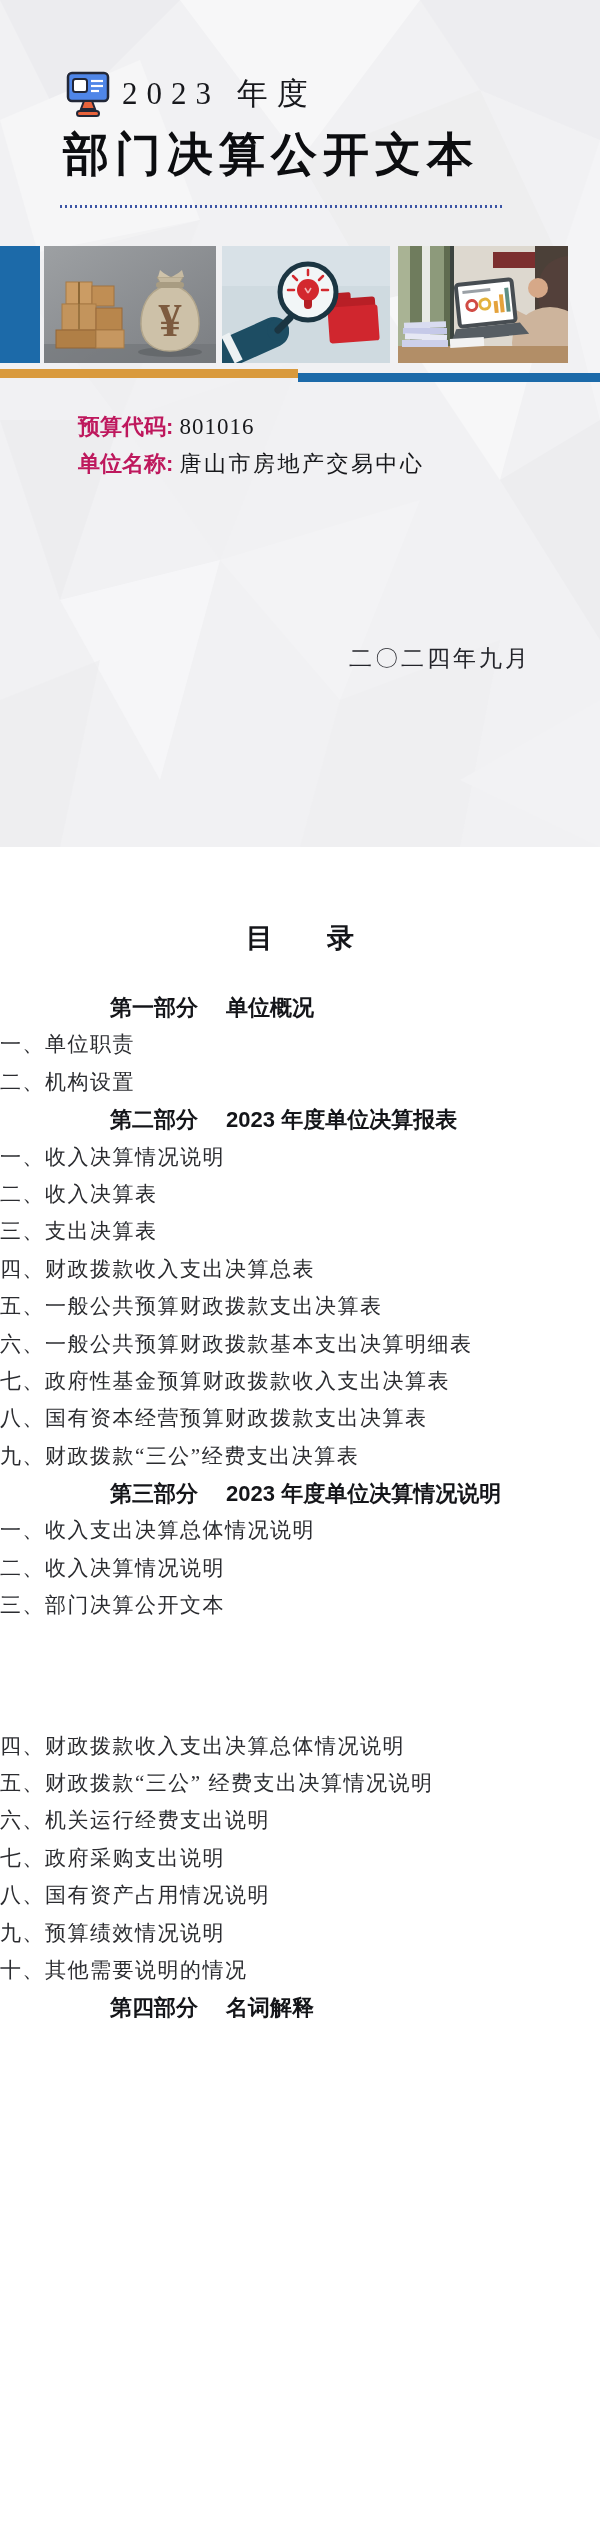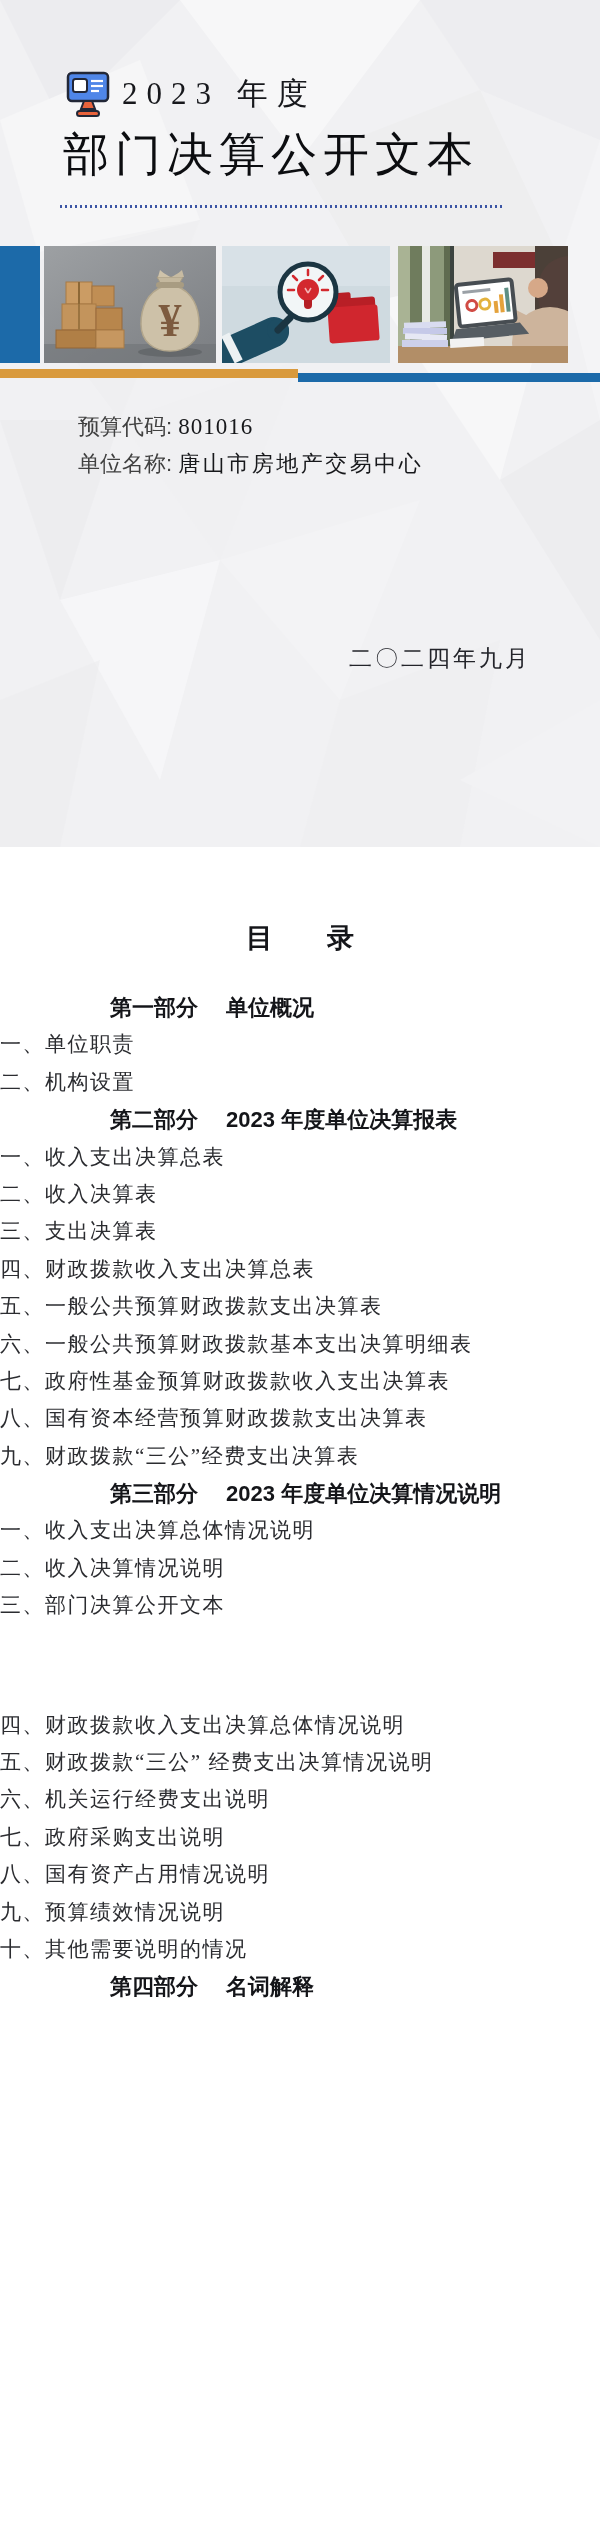--- a/index.html
+++ b/index.html
@@ -5,50 +5,50 @@
   html,body{margin:0;padding:0;background:#ffffff;}
   .page{position:relative;width:600px;height:2544px;background:#ffffff;overflow:hidden;
         font-family:"Liberation Sans",sans-serif;}
   
   .cover{position:absolute;left:0;top:0;width:600px;height:847px;background:#f1f1f3;}
   .cover-bg{position:absolute;left:0;top:0;}
   .year-row{position:absolute;left:66px;top:70px;height:48px;display:flex;align-items:center;}
   .monitor-icon{width:44px;height:48px;margin-right:12px;}
   .year-label{font-family:"Liberation Serif","DejaVu Serif",serif;font-size:31px;color:#17181c;
               letter-spacing:9px;white-space:pre;}
-  .cover-title{position:absolute;left:63px;top:124px;font-size:46px;font-weight:normal;color:#0c0d10;
+  .cover-title{position:absolute;left:63px;top:124px;font-size:46px;font-weight:bold;color:#0c0d10;
                letter-spacing:6px;white-space:pre;}
   .dotted-line{position:absolute;left:60px;top:205px;width:442px;height:3px;
                background:repeating-linear-gradient(90deg,#3b55a5 0 2px,transparent 2px 5px);}
   .photo-band{position:absolute;left:0;top:246px;width:600px;height:117px;}
   .photo-blue-block{position:absolute;left:0;top:0;width:40px;height:117px;background:#1c6aa9;}
   .photo{position:absolute;top:0;height:117px;overflow:hidden;}
   .photo svg{display:block;}
   .bar-orange{position:absolute;left:0;top:369px;width:298px;height:9px;background:#d99a3d;}
   .bar-blue{position:absolute;left:298px;top:373px;width:302px;height:9px;background:#1c6aa9;}
   .info-line{position:absolute;left:78px;white-space:pre;}
-  .info-label{font-size:22px;font-weight:normal;color:#404040;}
+  .info-label{font-size:22px;font-weight:bold;color:#be185d;}
   .info-value{font-family:"Liberation Serif","DejaVu Serif",serif;font-size:23px;color:#17181b;
               letter-spacing:1px;margin-top:44px;}
   .info-value.kai{letter-spacing:2.5px;font-size:22px;}
   .budget-line{top:412px;}
   .unit-line{top:449px;}
   .cover-date{position:absolute;left:0;top:643px;width:531px;text-align:right;
               font-family:Liberation Mono, monospace;font-size:23px;color:#23242a;
               letter-spacing:3px;}
   
   .toc-title{position:absolute;left:0;top:920px;width:600px;text-align:center;
              font-size:27px;font-weight:bold;color:#141519;white-space:pre;}
   .toc-list{position:absolute;left:0;top:989px;width:568px;}
   .toc-entry{height:37.4px;line-height:37.4px;white-space:pre;}
   .toc-entry.section{padding-left:110px;font-size:22px;font-weight:bold;color:#141519;}
   .toc-entry.item{
                   font-family:"Liberation Serif","DejaVu Serif",serif;
                   font-size:21px;color:#2b2c30;letter-spacing:1.5px;}
-  .toc-entry.gap{margin-top:82px;}
+  .toc-entry.gap{margin-top:103px;}
 </style>
 </head>
 <body>
 
 <div class="page">
 
   <div class="cover">
 
     <svg class="cover-bg" width="600" height="847" viewBox="0 0 600 847">
       <rect width="600" height="847" fill="#f1f1f3"></rect>
@@ -192,21 +192,21 @@
 
     <div class="cover-date">二〇二四年九月</div>
   </div>
 
   <div class="toc-title">目　　录</div>
   <div class="toc-list">
       <div class="toc-entry section">第一部分　 单位概况</div>
       <div class="toc-entry item">一、单位职责</div>
       <div class="toc-entry item">二、机构设置</div>
       <div class="toc-entry section">第二部分　 2023 年度单位决算报表</div>
-      <div class="toc-entry item">一、收入支出决算总表</div>
+      <div class="toc-entry item">一、收入决算情况说明</div>
       <div class="toc-entry item">二、收入决算表</div>
       <div class="toc-entry item">三、支出决算表</div>
       <div class="toc-entry item">四、财政拨款收入支出决算总表</div>
       <div class="toc-entry item">五、一般公共预算财政拨款支出决算表</div>
       <div class="toc-entry item">六、一般公共预算财政拨款基本支出决算明细表</div>
       <div class="toc-entry item">七、政府性基金预算财政拨款收入支出决算表</div>
       <div class="toc-entry item">八、国有资本经营预算财政拨款支出决算表</div>
       <div class="toc-entry item">九、财政拨款“三公”经费支出决算表</div>
       <div class="toc-entry section">第三部分　 2023 年度单位决算情况说明</div>
       <div class="toc-entry item">一、收入支出决算总体情况说明</div>

